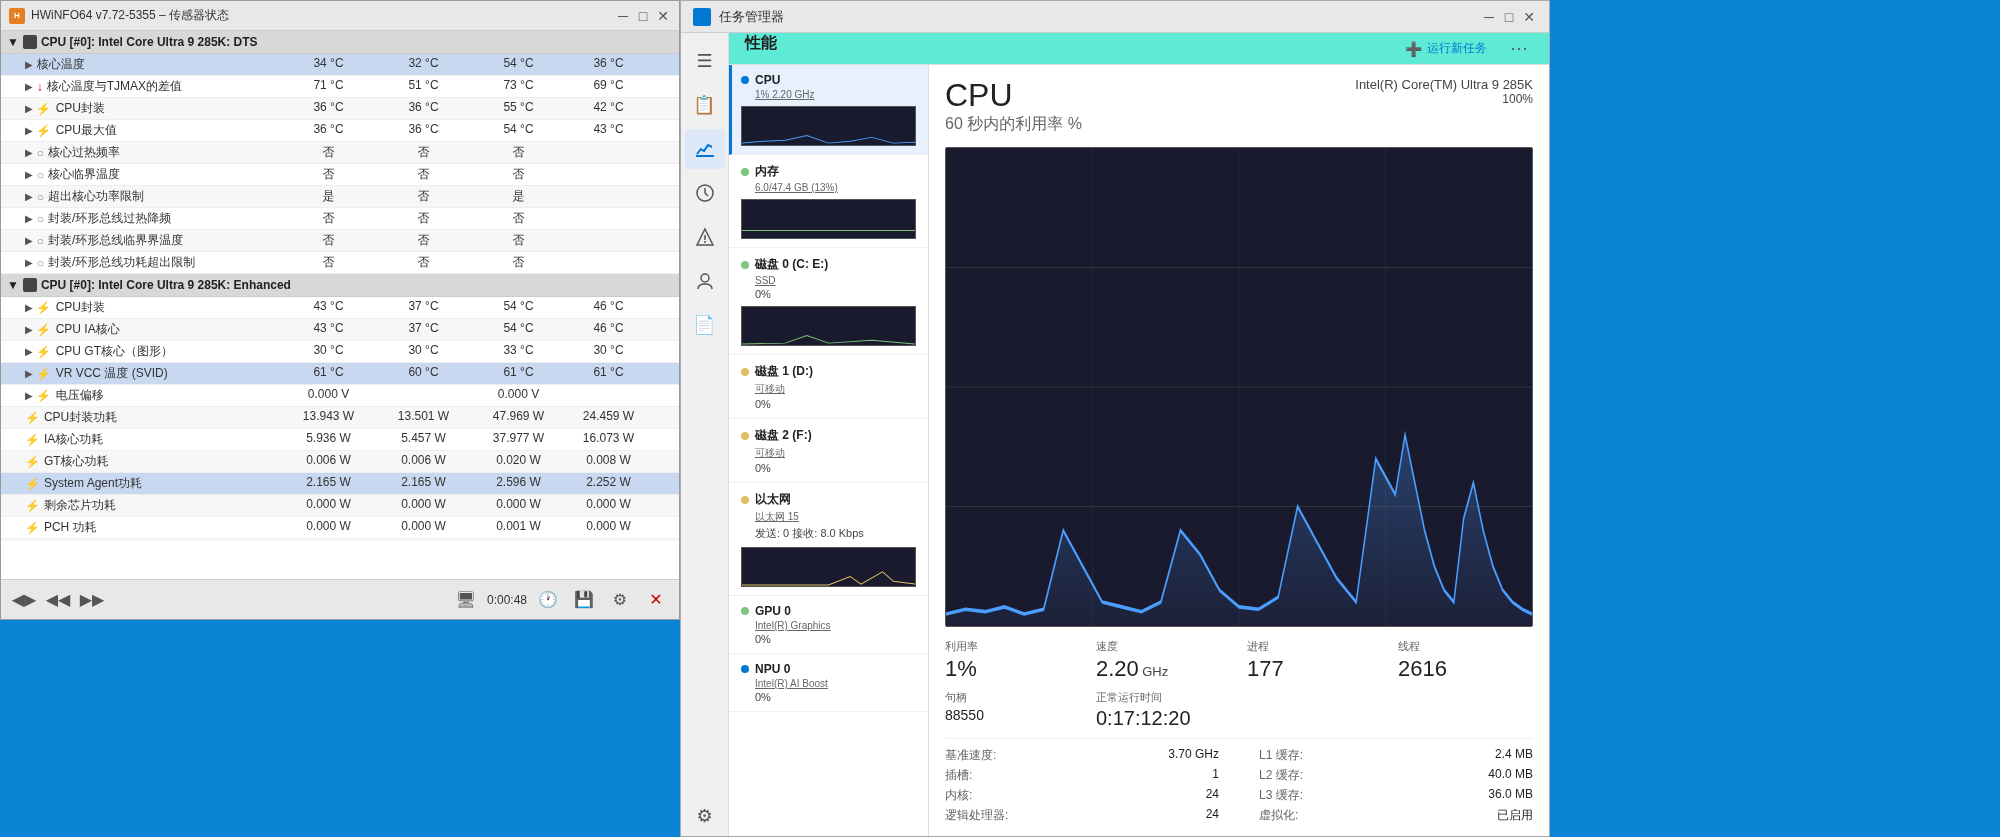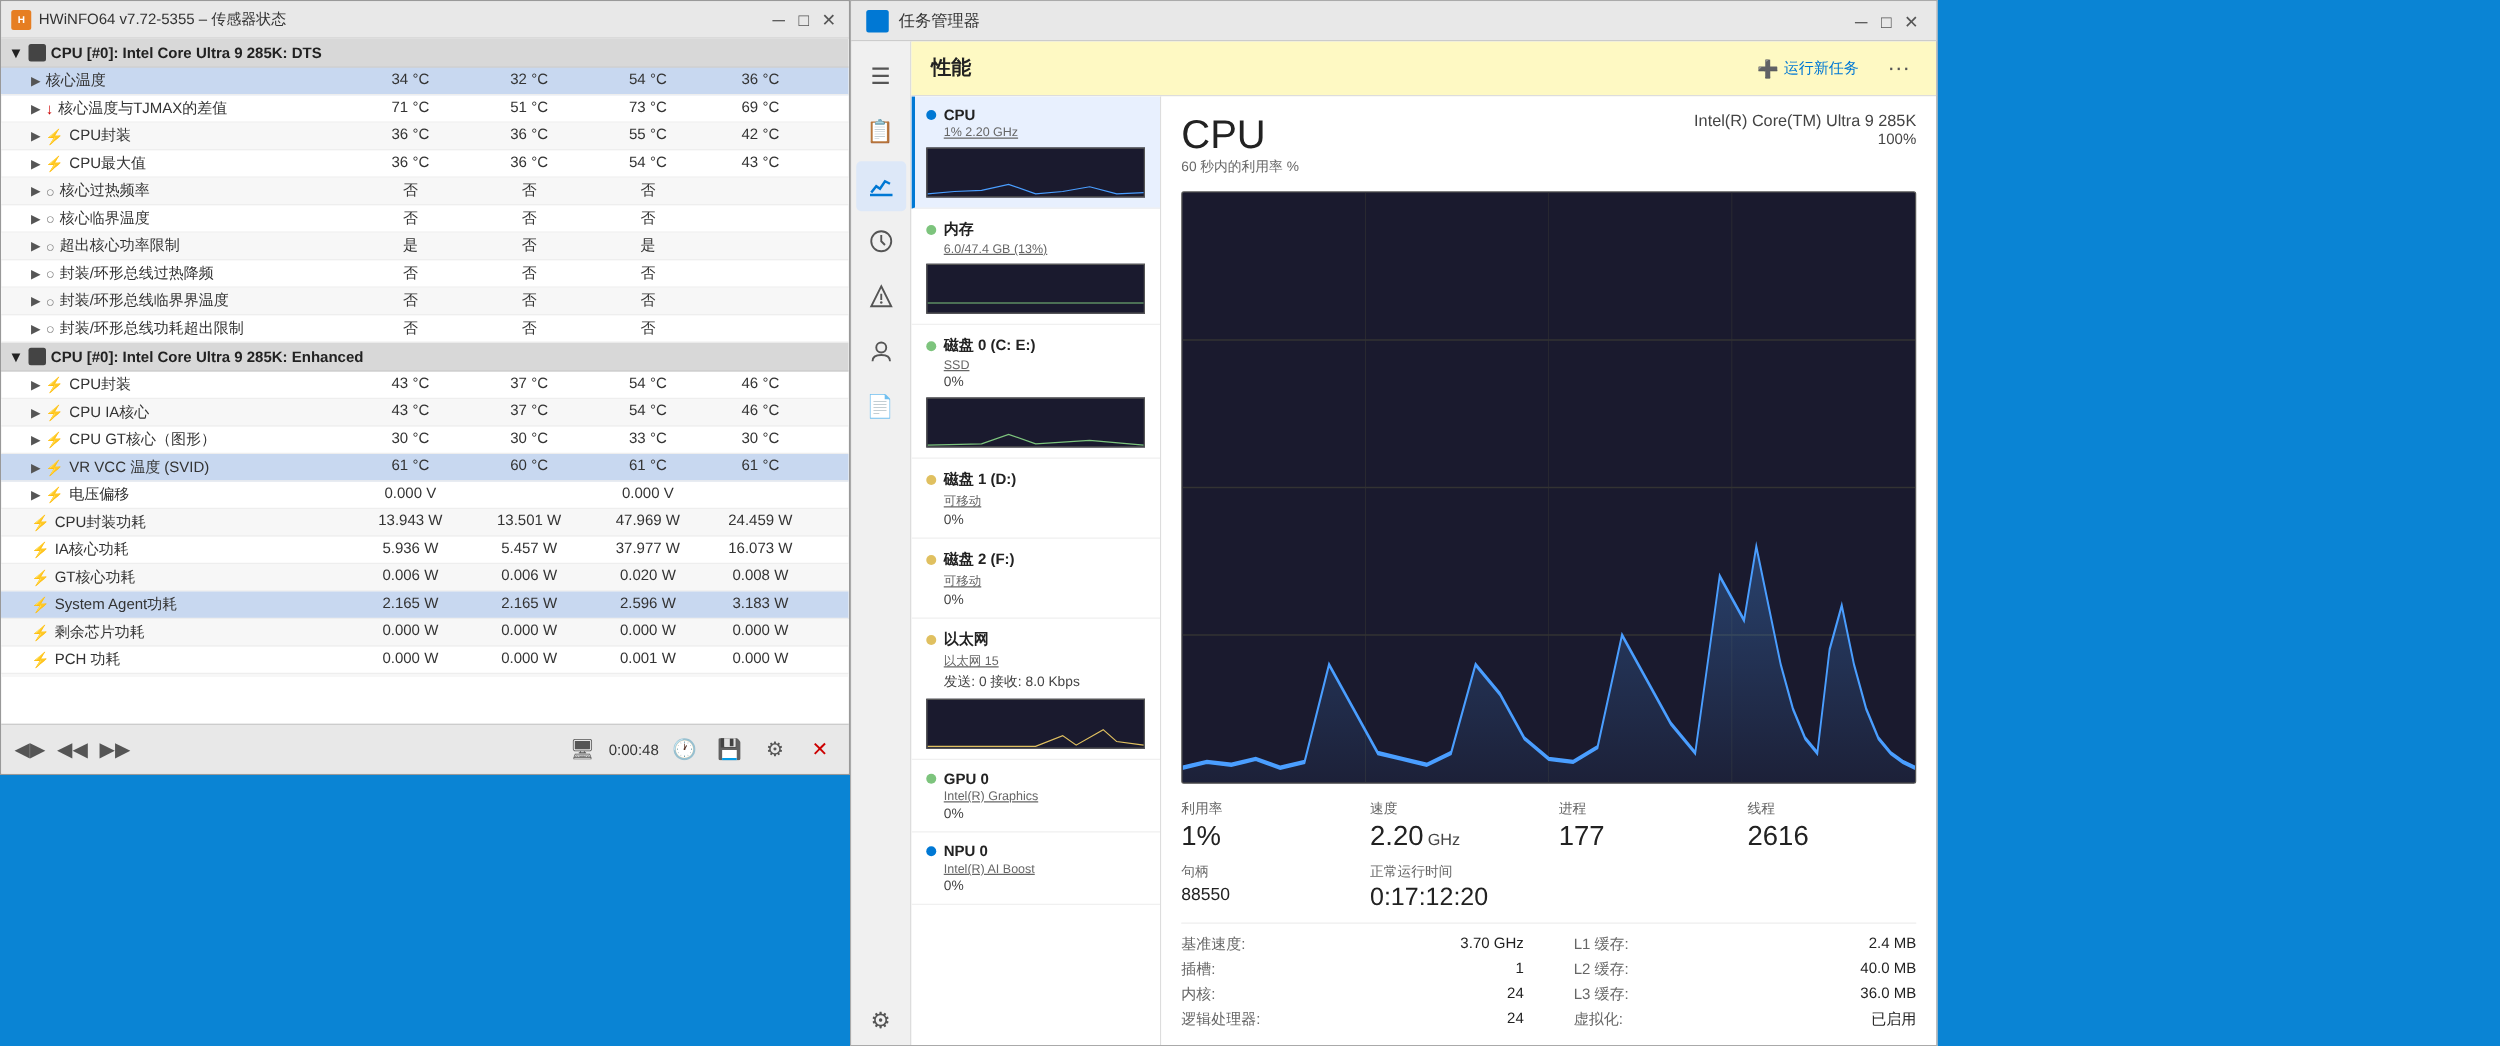--- a/index.html
+++ b/index.html
@@ -239,27 +239,26 @@
     
     .tm-main {
       flex: 1;
       display: flex;
       flex-direction: column;
       overflow: hidden;
     }
 
     
     .tm-topbar {
-      height: 44px;
-      display: flex;
-      align-items: center;
+      height: 32px;
+      display: flex;
       padding: 0 16px;
       border-bottom: 1px solid #ddd;
       justify-content: space-between;
-      background: #fef9c3;
+      background: #5eead4;
     }
     .tm-topbar-title {
       font-size: 16px;
       font-weight: 600;
       color: #222;
     }
     .tm-topbar-right {
       display: flex;
       align-items: center;
       gap: 8px;
@@ -362,21 +361,21 @@
       font-size: 32px;
       font-weight: 300;
       color: #222;
     }
     .detail-proc-name {
       font-size: 13px;
       color: #444;
       text-align: right;
     }
     .detail-subtitle {
-      font-size: 11px;
+      font-size: 16px;
       color: #666;
       margin-bottom: 8px;
     }
     .detail-pct {
       font-size: 12px;
       color: #444;
       text-align: right;
       margin-bottom: 2px;
     }
 
@@ -601,21 +600,21 @@
         <div class="hw-cell">0.006 W</div>
         <div class="hw-cell">0.006 W</div>
         <div class="hw-cell">0.020 W</div>
         <div class="hw-cell">0.008 W</div>
       </div>
       <div class="hw-row highlighted">
         <div class="hw-cell-name"><span class="icon-yellow">⚡</span> System Agent功耗</div>
         <div class="hw-cell">2.165 W</div>
         <div class="hw-cell">2.165 W</div>
         <div class="hw-cell">2.596 W</div>
-        <div class="hw-cell">3.183 W</div>
+        <div class="hw-cell">2.252 W</div>
       </div>
       <div class="hw-row">
         <div class="hw-cell-name"><span class="icon-yellow">⚡</span> 剩余芯片功耗</div>
         <div class="hw-cell">0.000 W</div>
         <div class="hw-cell">0.000 W</div>
         <div class="hw-cell">0.000 W</div>
         <div class="hw-cell">0.000 W</div>
       </div>
       <div class="hw-row">
         <div class="hw-cell-name"><span class="icon-yellow">⚡</span> PCH 功耗</div>

